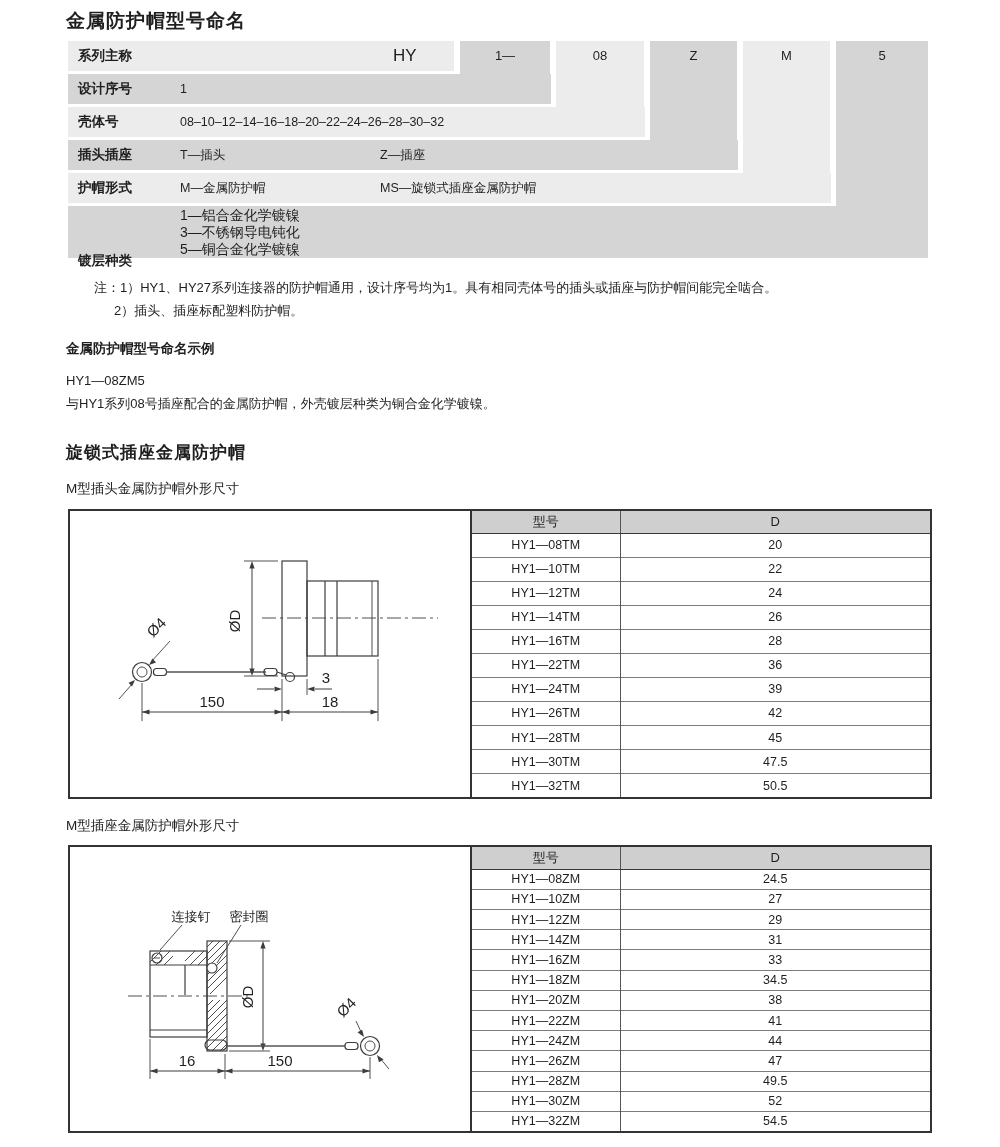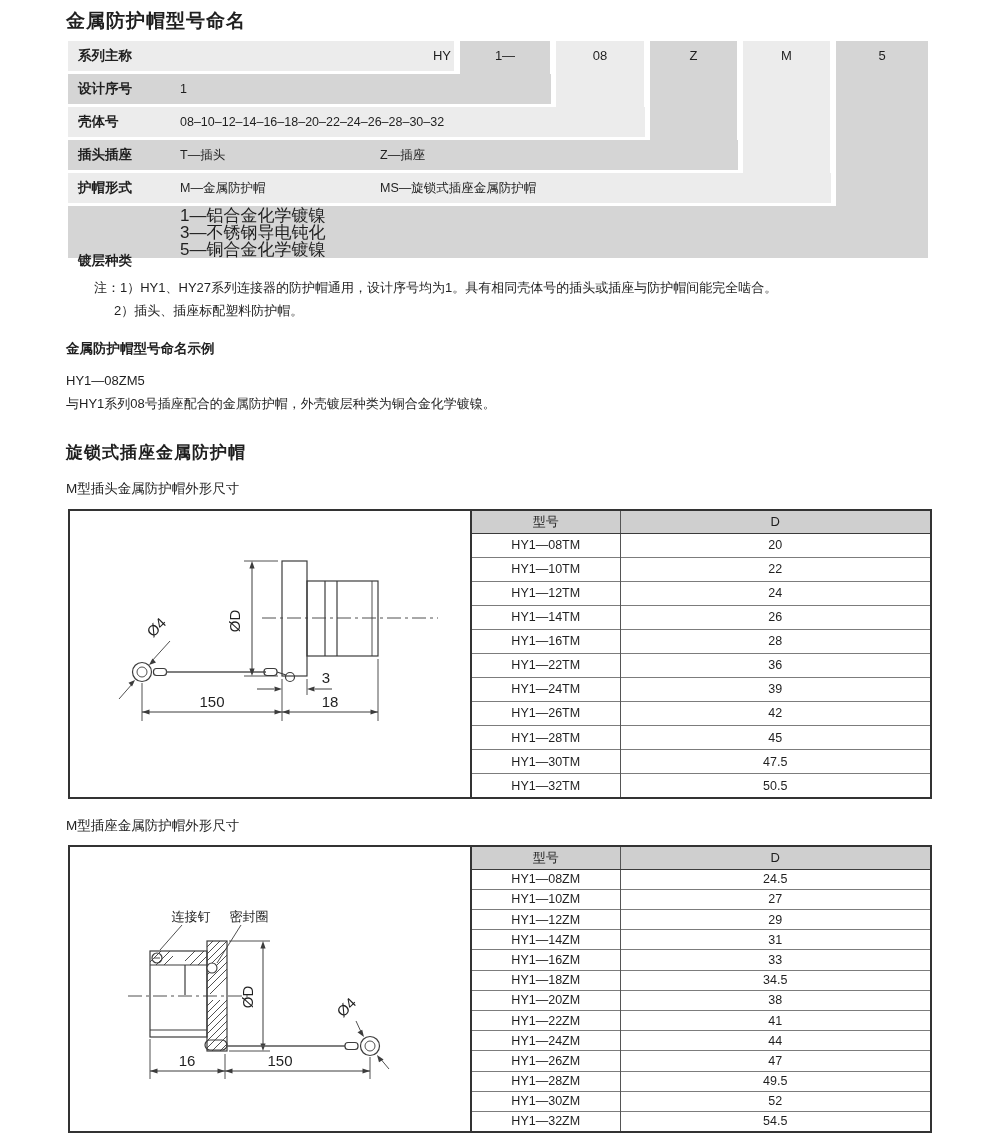--- a/index.html
+++ b/index.html
@@ -39,25 +39,25 @@
   .s1{left:392px;top:0;width:90px;height:63px;}
   .s2{left:488px;top:0;width:88px;height:96px;}
   .s3{left:582px;top:0;width:87px;height:129px;}
   .s4{left:675px;top:0;width:87px;height:162px;}
   .s5{left:768px;top:0;width:92px;height:217px;}
   .nt-label{position:absolute;left:10px;width:130px;font-size:13.5px;font-weight:bold;line-height:30px;}
   .lr0{top:0;} .lr1{top:33px;} .lr2{top:66px;} .lr3{top:99px;} .lr4{top:132px;} .lr5{top:165px;margin-top:40px;}
   .nt-content{position:absolute;font-size:12.5px;line-height:30px;}
   .cx1{left:112px;} .cx2{left:312px;}
   .cr1{top:33px;} .cr2{top:66px;} .cr3{top:99px;} .cr4{top:132px;}
-  .nt-hy{position:absolute;left:325px;top:0;width:58px;text-align:right;line-height:30px;font-size:13px;}
+  .nt-hy{position:absolute;left:325px;top:0;width:58px;text-align:left;line-height:30px;font-size:17px;}
   .nt-code{position:absolute;top:0;text-align:center;line-height:30px;font-size:13px;}
   .k1{left:392px;width:90px;} .k2{left:488px;width:88px;} .k3{left:582px;width:87px;}
   .k4{left:675px;width:87px;} .k5{left:768px;width:92px;}
-  .plate-line{position:absolute;left:112px;font-size:17px;line-height:17px;}
+  .plate-line{position:absolute;left:112px;font-size:14px;line-height:17px;}
   .p0{top:166px;} .p1{top:183px;} .p2{top:200px;}
 
   
   .figure-box{position:absolute;left:68px;width:864px;border:2px solid #333;background:#fff;}
   .fb1{top:509px;height:290px;}
   .fb2{top:845px;height:288px;}
   .fig-svg{position:absolute;left:0;top:0;}
   .tbl-wrap{position:absolute;left:400px;top:0;right:0;bottom:0;border-left:2px solid #333;}
   table.dim{width:100%;height:100%;border-collapse:collapse;table-layout:fixed;}
   table.dim th{height:22px;background:var(--table-header);font-weight:normal;font-size:13px;border-bottom:1px solid #3a3a3a;}

